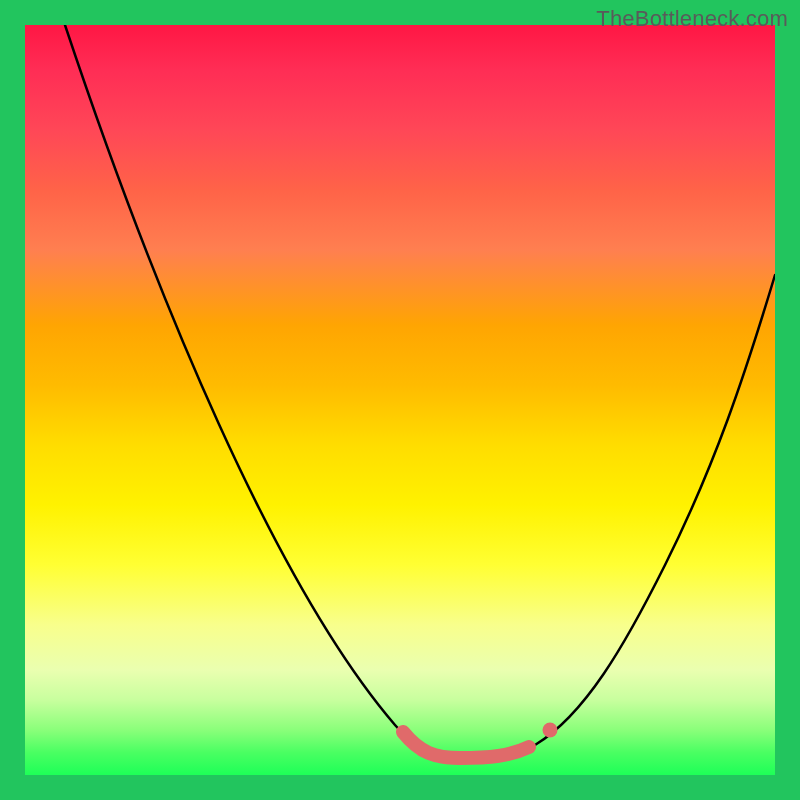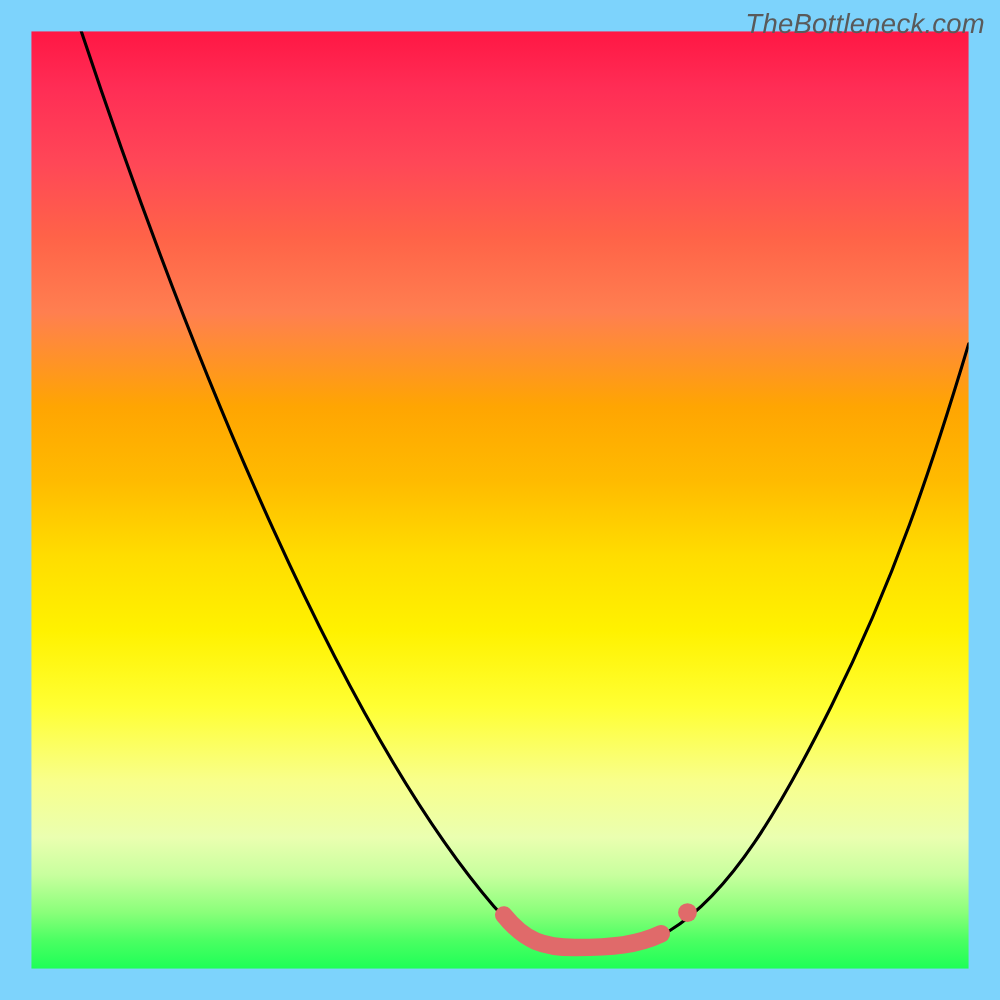--- a/index.html
+++ b/index.html
@@ -1,22 +1,21 @@
 <!DOCTYPE html>
 <html><head>
 <meta charset="utf-8">
 <style>
   * { margin: 0; padding: 0; box-sizing: border-box; }
   html, body { width: 800px; height: 800px; overflow: hidden; background: #000; }
   .container {
     width: 800px;
     height: 800px;
     position: relative;
-    background: #7dd3fc;
-    font-style: italic;
+    background: #22c55e;
   }
   .plot-area {
     position: absolute;
     left: 25px;
     top: 25px;
     width: 750px;
     height: 750px;
     overflow: hidden;
   }
   .gradient {

